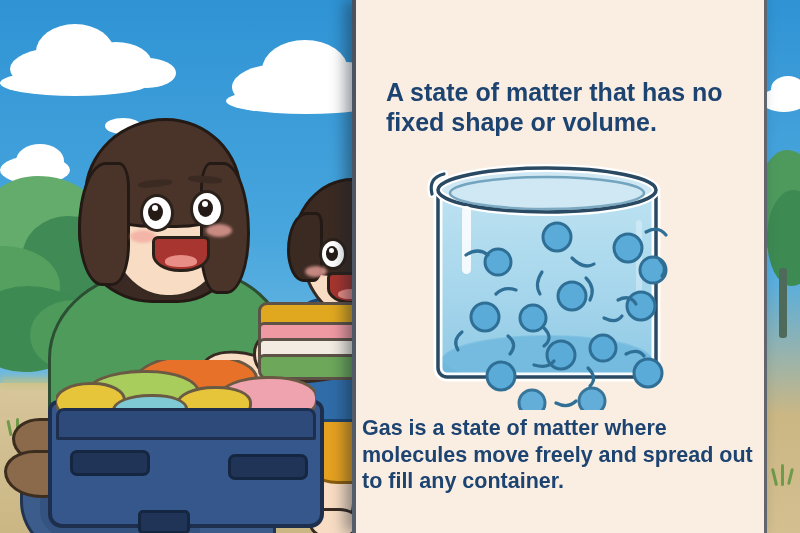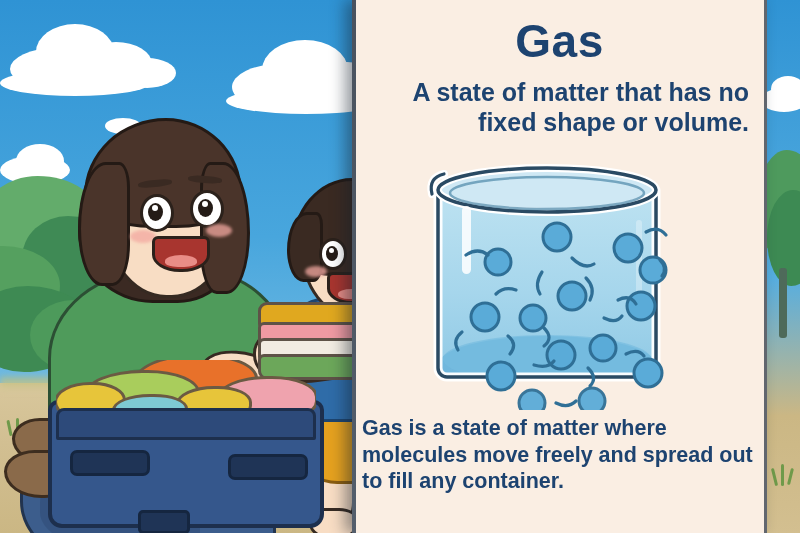--- a/index.html
+++ b/index.html
@@ -89,21 +89,21 @@
   
   .card{position:absolute;left:352px;top:0;width:415px;height:533px;
       background:#faeee3;box-shadow:-7px 0 14px rgba(20,30,45,.45);}
   .card:before{content:"";position:absolute;left:0;top:0;width:4px;height:100%;
       background:linear-gradient(#1d2b3d,#2a3a4e);opacity:.8;}
   .card:after{content:"";position:absolute;right:0;top:0;width:3px;height:100%;
       background:#1f2c3c;opacity:.7;}
 
   .title{position:absolute;left:0;right:0;top:14px;text-align:center;
       font-size:46px;font-weight:700;color:#1d4370;letter-spacing:.5px;}
-  .subtitle{position:absolute;left:18px;right:18px;top:78px;text-align:right;
+  .subtitle{position:absolute;left:34px;right:18px;top:78px;text-align:left;
       font-size:25px;font-weight:700;color:#1d4370;line-height:1.18;}
   .caption{position:absolute;left:10px;right:10px;top:415px;text-align:left;
       font-size:21.5px;font-weight:700;color:#1d4370;line-height:1.24;}
 
   
   .beaker{position:absolute;left:68px;top:160px;width:270px;height:250px;}
 
   .right-strip{position:absolute;left:767px;top:0;width:33px;height:533px;overflow:hidden;}
 </style>
 </head>
@@ -250,21 +250,20 @@
     <div class="treeblob" style="left:-10px;top:150px;width:62px;height:110px;background:#4e9a5d;"></div>
     <div class="treeblob" style="left:0px;top:190px;width:54px;height:96px;background:#3d8a53;"></div>
     <div class="trunk" style="left:12px;top:268px;width:8px;height:70px;"></div>
     <div class="grass" style="left:6px;top:468px;height:18px;transform:rotate(-14deg);"></div>
     <div class="grass" style="left:14px;top:464px;height:22px;"></div>
     <div class="grass" style="left:22px;top:468px;height:17px;transform:rotate(14deg);"></div>
   </div>
 
   <div class="card">
 
-    <div class="title">Gas</div>
     <div class="subtitle">A state of matter that has no fixed shape or volume.</div>
 
     <div class="beaker">
       <svg width="270" height="250" viewBox="0 0 270 250">
         <defs>
           <linearGradient id="glassGrad" x1="0" y1="0" x2="0" y2="1">
             <stop offset="0%" stop-color="#bde2f1"></stop>
             <stop offset="55%" stop-color="#a6d6ec"></stop>
             <stop offset="100%" stop-color="#8fc9e5"></stop>
           </linearGradient>

